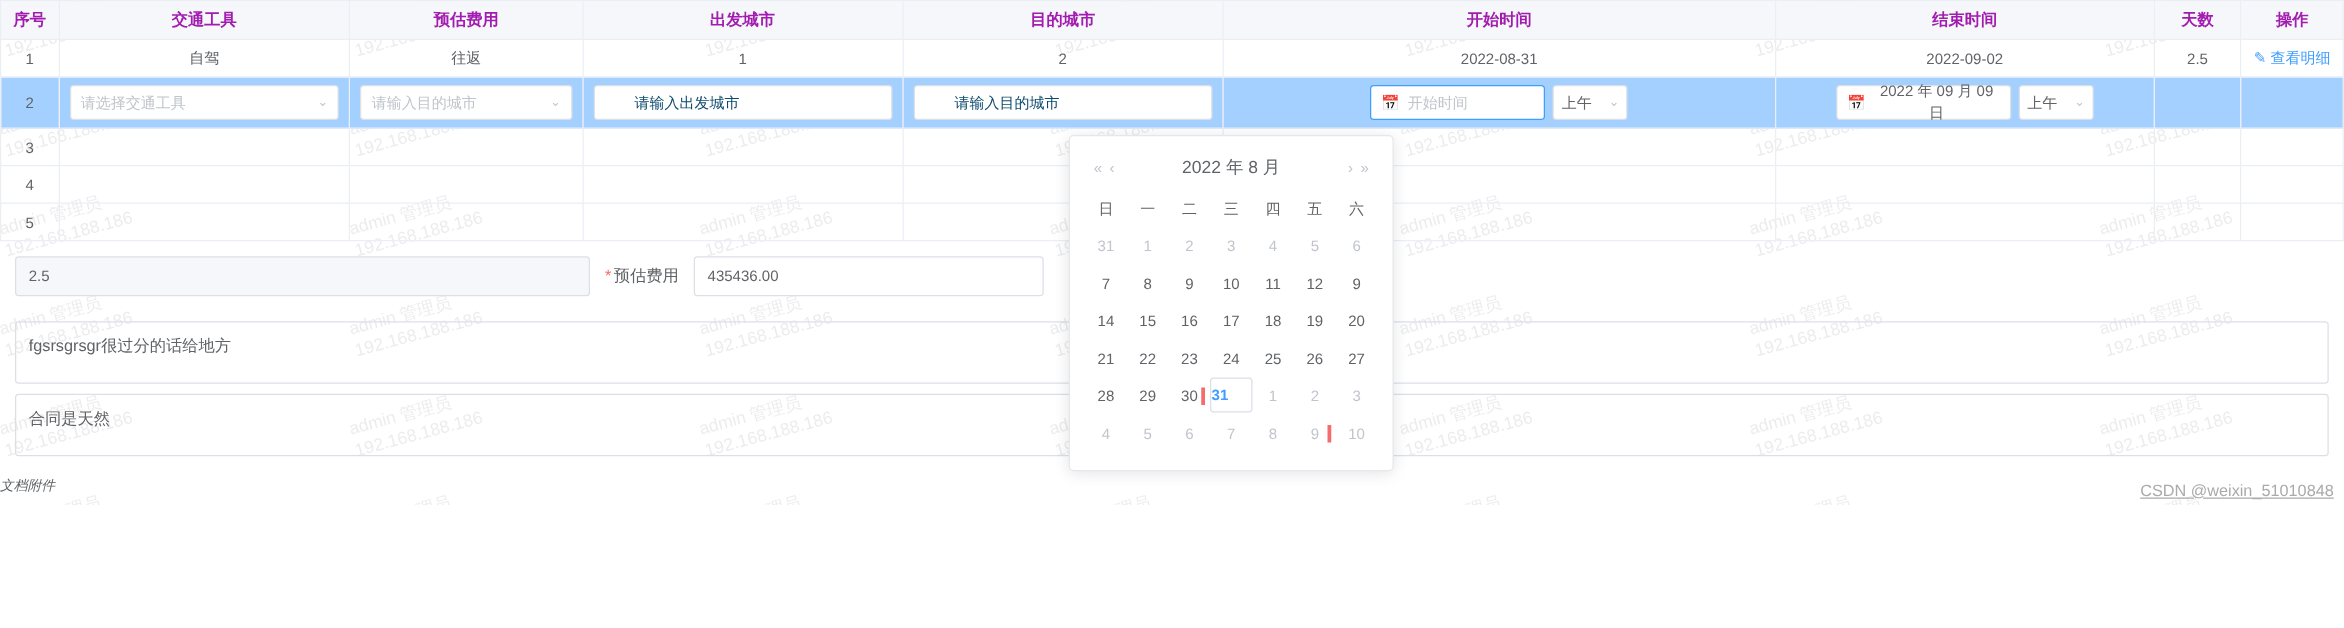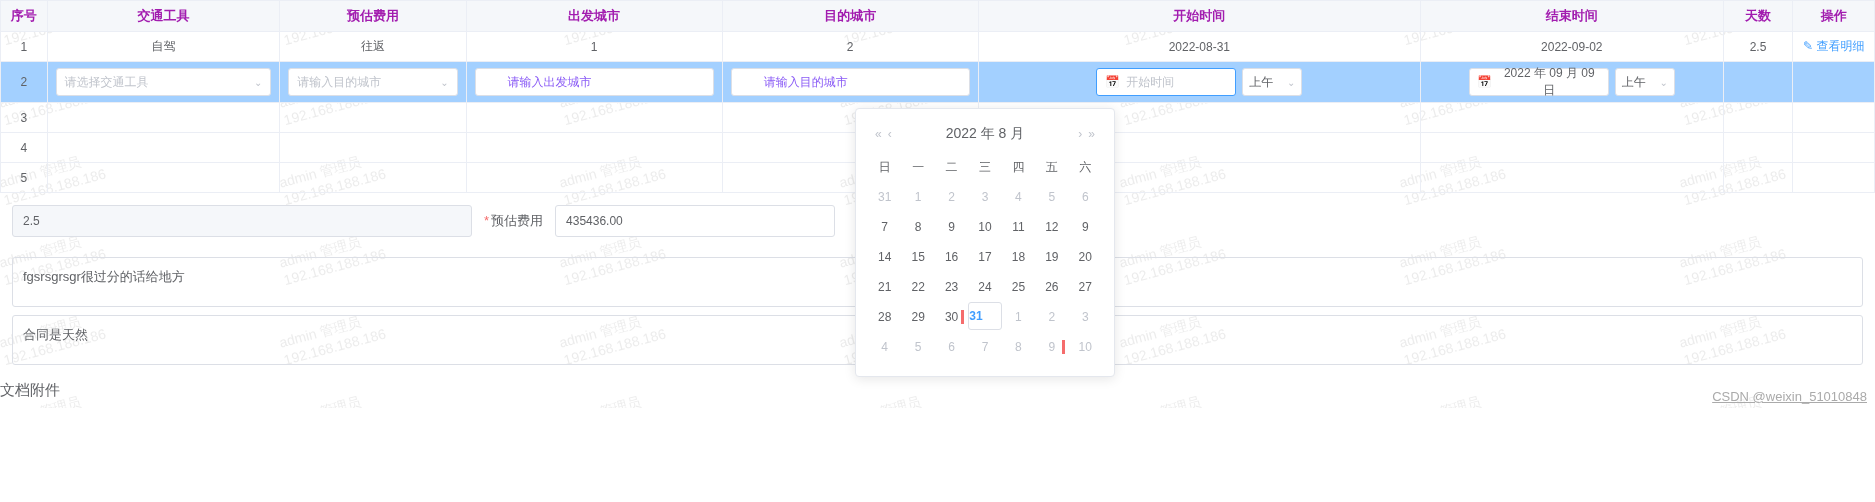--- a/index.html
+++ b/index.html
@@ -6,35 +6,35 @@
 body { font-family: -apple-system, "PingFang SC", "Microsoft YaHei", sans-serif; font-size: 12px; color: #606266; background: #fff; position: relative; width: 1875px; }
 .watermark { position: absolute; top: 0; left: 0; right: 0; bottom: 0; pointer-events: none; z-index: 0; overflow: hidden; }
 .watermark span { position: absolute; color: rgba(180,180,180,0.25); font-size: 14px; transform: rotate(-15deg); white-space: nowrap; line-height: 1.3; }
 .content { position: relative; z-index: 1; }
 table { width: 100%; border-collapse: collapse; table-layout: fixed; }
 th, td { border: 1px solid #ebeef5; padding: 6px 8px; text-align: center; height: 30px; background: transparent; }
 th { background: #f5f7fa; font-weight: 700; color: #a21caf; font-size: 13px; }
 col.c-seq { width: 40px; } col.c-tool { width: 200px; } col.c-rt { width: 160px; } col.c-dep { width: 220px; } col.c-dest { width: 220px; } col.c-start { width: 380px; } col.c-end { width: 260px; } col.c-days { width: 60px; } col.c-op { width: 70px; }
 tr.active td { background: #a3d0ff; }
 .sel, .inp { width: 100%; height: 28px; border: 1px solid #dcdfe6; border-radius: 3px; background: #fff; padding: 0 8px; font-size: 12px; color: #c0c4cc; display: flex; align-items: center; justify-content: space-between; }
-.inp { color: #8b5cf6; padding-left: 32px; }
+.inp { color: #0c4a6e; padding-left: 32px; }
 .chev { color: #c0c4cc; font-size: 10px; }
 .date-group { display: flex; gap: 6px; justify-content: center; align-items: center; }
 .date-in { width: 140px; height: 28px; border: 1px solid #dcdfe6; border-radius: 3px; background: #fff; display: flex; align-items: center; padding: 0 8px; gap: 6px; }
 .date-in.bordered { border-color: #409eff; }
 .ampm { width: 60px; height: 28px; border: 1px solid #dcdfe6; border-radius: 3px; background: #fff; display: flex; align-items: center; justify-content: space-between; padding: 0 6px; }
 .cal-icon { color: #c0c4cc; font-size: 12px; }
 .link { color: #409eff; cursor: pointer; }
 .form-row { display: flex; align-items: center; gap: 12px; padding: 12px; }
 .big-inp { flex: 0 0 460px; height: 32px; border: 1px solid #dcdfe6; border-radius: 3px; background: #f5f7fa; padding: 0 10px; display: flex; align-items: center; color: #606266; }
 .lbl { font-size: 13px; }
 .req { color: #f56c6c; margin-right: 2px; }
 .fee-inp { width: 280px; height: 32px; border: 1px solid #dcdfe6; border-radius: 3px; padding: 0 10px; display: flex; align-items: center; }
 .textarea { margin: 8px 12px; border: 1px solid #dcdfe6; border-radius: 3px; padding: 10px; min-height: 50px; font-size: 13px; color: #606266; }
-.attach-lbl { padding: 8px 0 8px 0; font-size: 15px; }
+.attach-lbl { padding: 8px 0 8px 0; font-size: 11px; font-style: italic; }
 .footer { position: absolute; bottom: 4px; right: 8px; color: #aaa; font-size: 13px; text-decoration: underline; }
 
 .datepicker { position: absolute; top: 108px; left: 855px; width: 260px; background: #fff; border: 1px solid #e4e7ed; border-radius: 4px; box-shadow: 0 2px 12px rgba(0,0,0,0.1); z-index: 10; padding: 10px 12px 14px; }
 .dp-head { display: flex; align-items: center; justify-content: space-between; padding: 6px 4px 10px; color: #606266; }
 .dp-nav { color: #c0c4cc; cursor: pointer; font-size: 12px; padding: 0 3px; }
 .dp-title { font-size: 14px; color: #606266; flex: 1; text-align: center; }
 .dp-grid { display: grid; grid-template-columns: repeat(7, 1fr); gap: 0; }
 .dp-dow { text-align: center; padding: 6px 0; color: #606266; font-size: 12px; }
 .dp-cell { text-align: center; padding: 8px 0; font-size: 12px; color: #c0c4cc; position: relative; cursor: pointer; }
 .dp-cell.in { color: #606266; }

